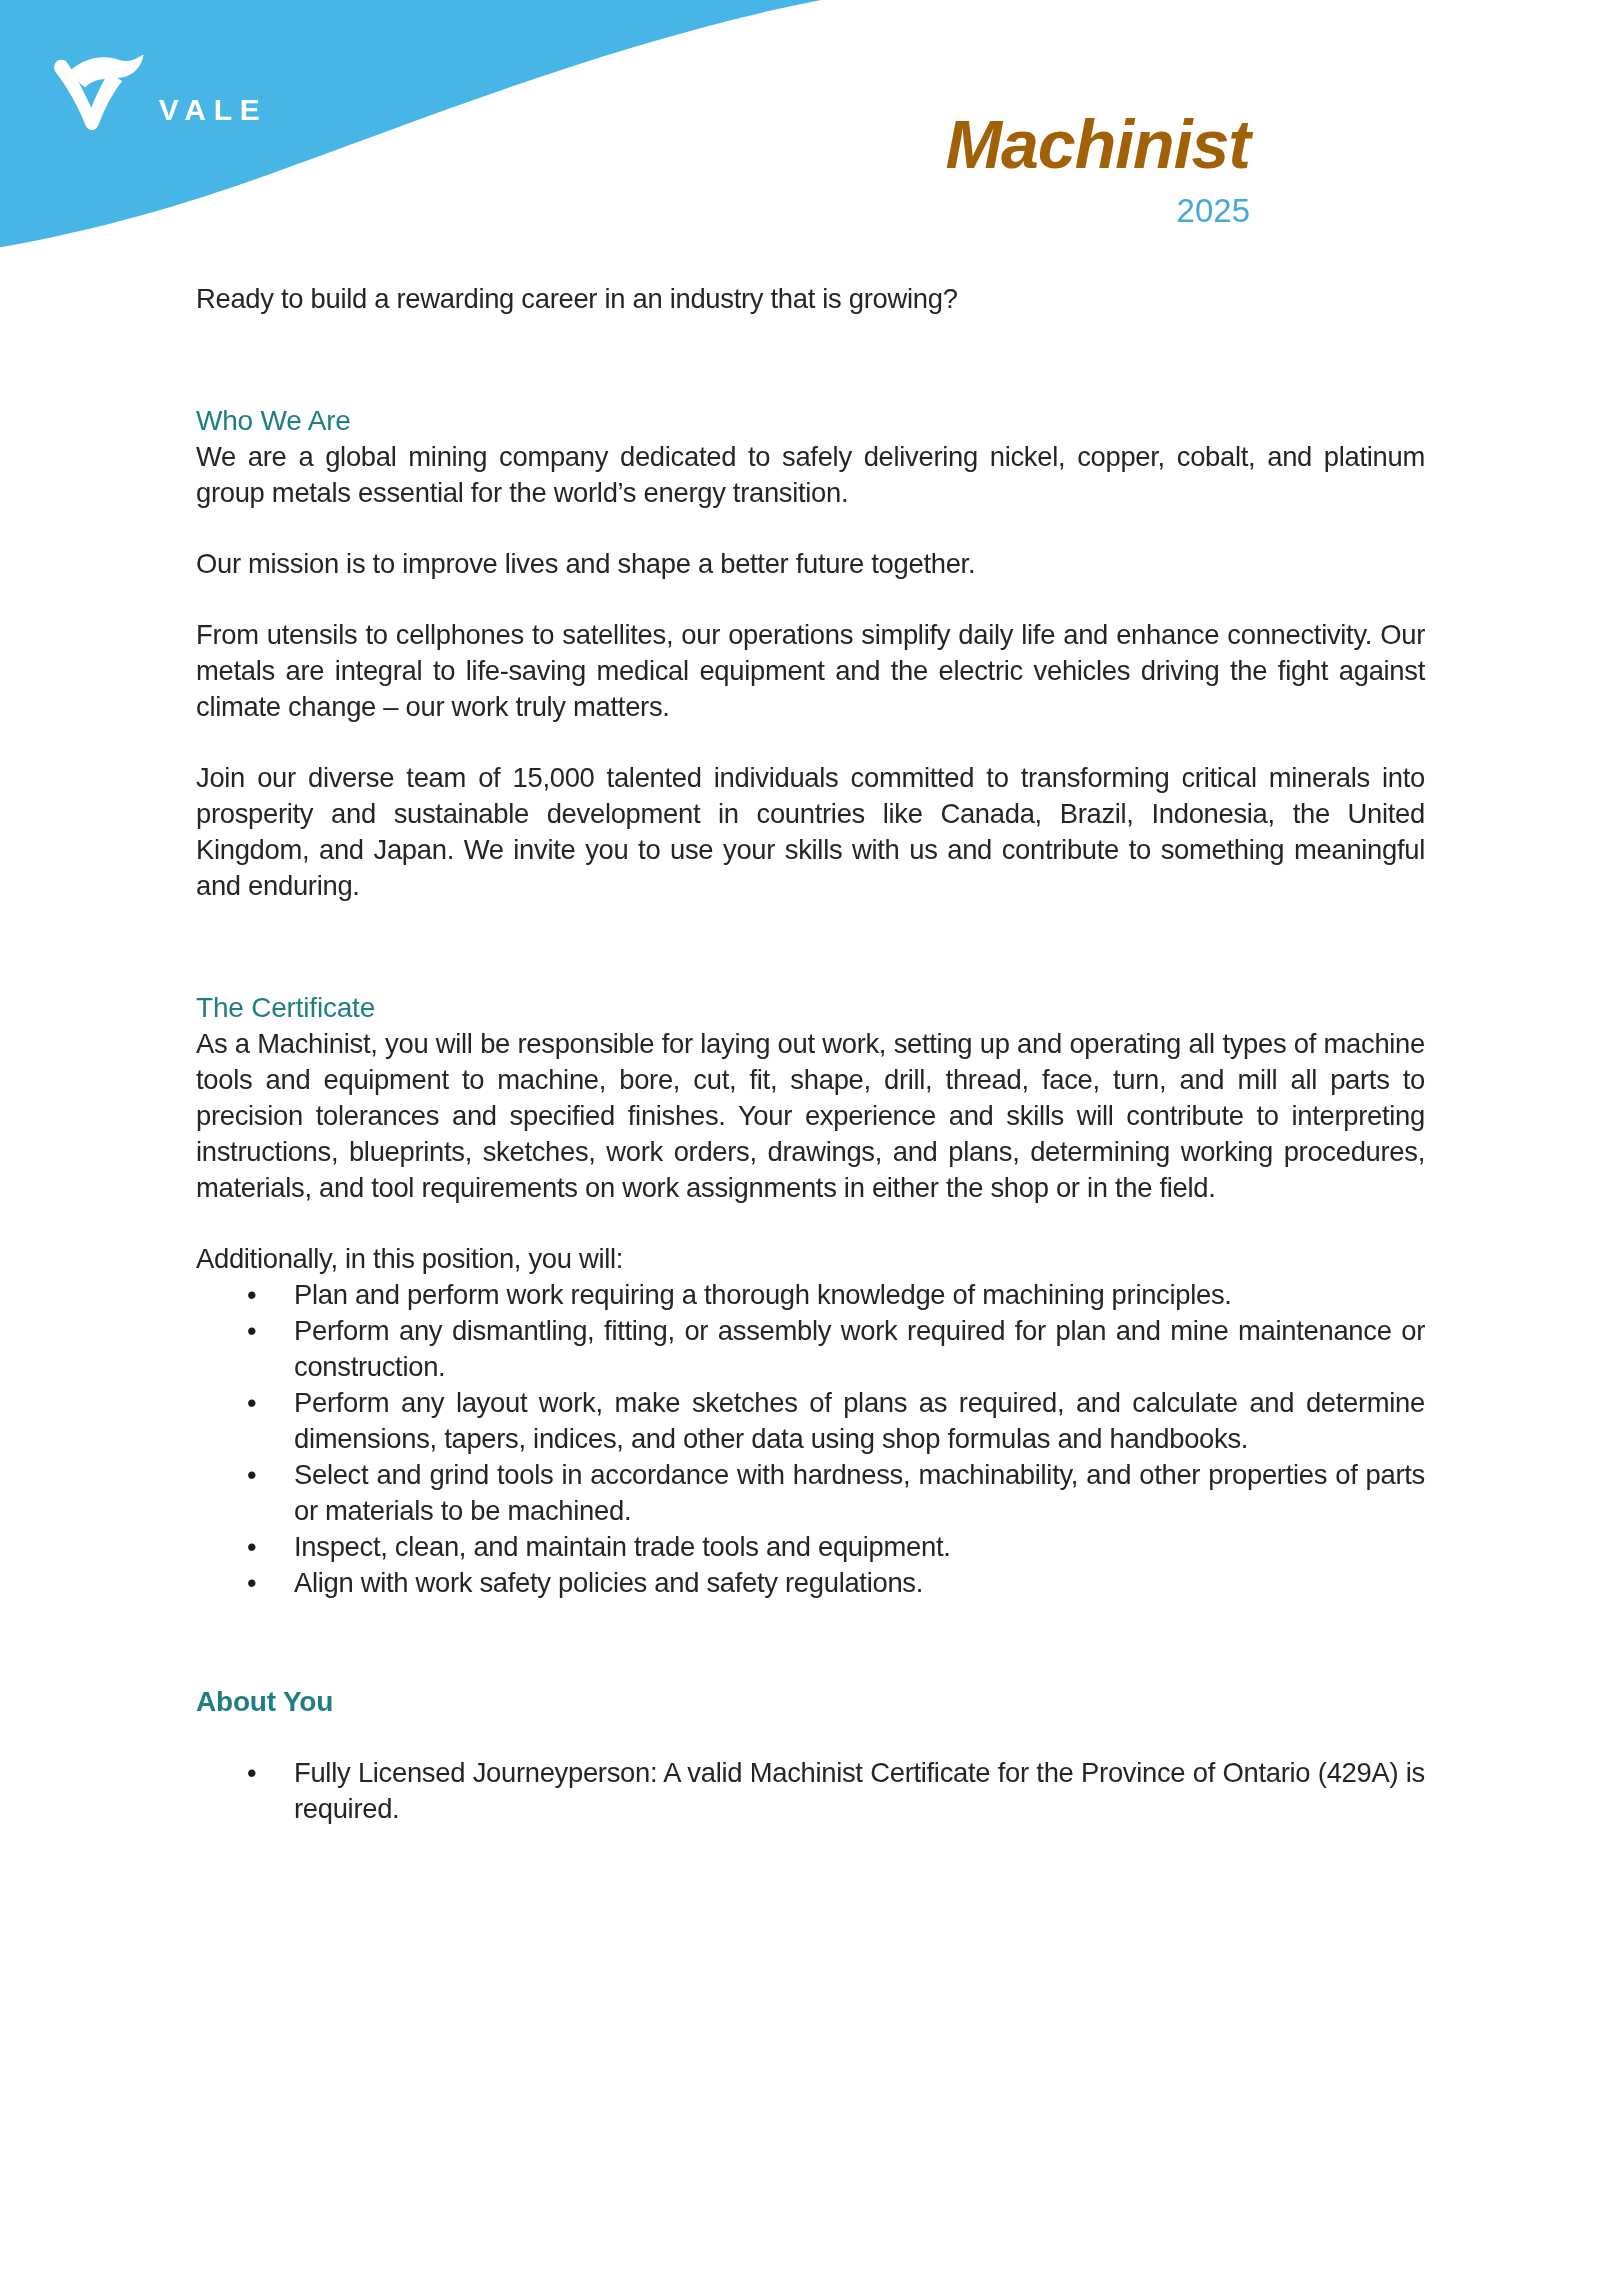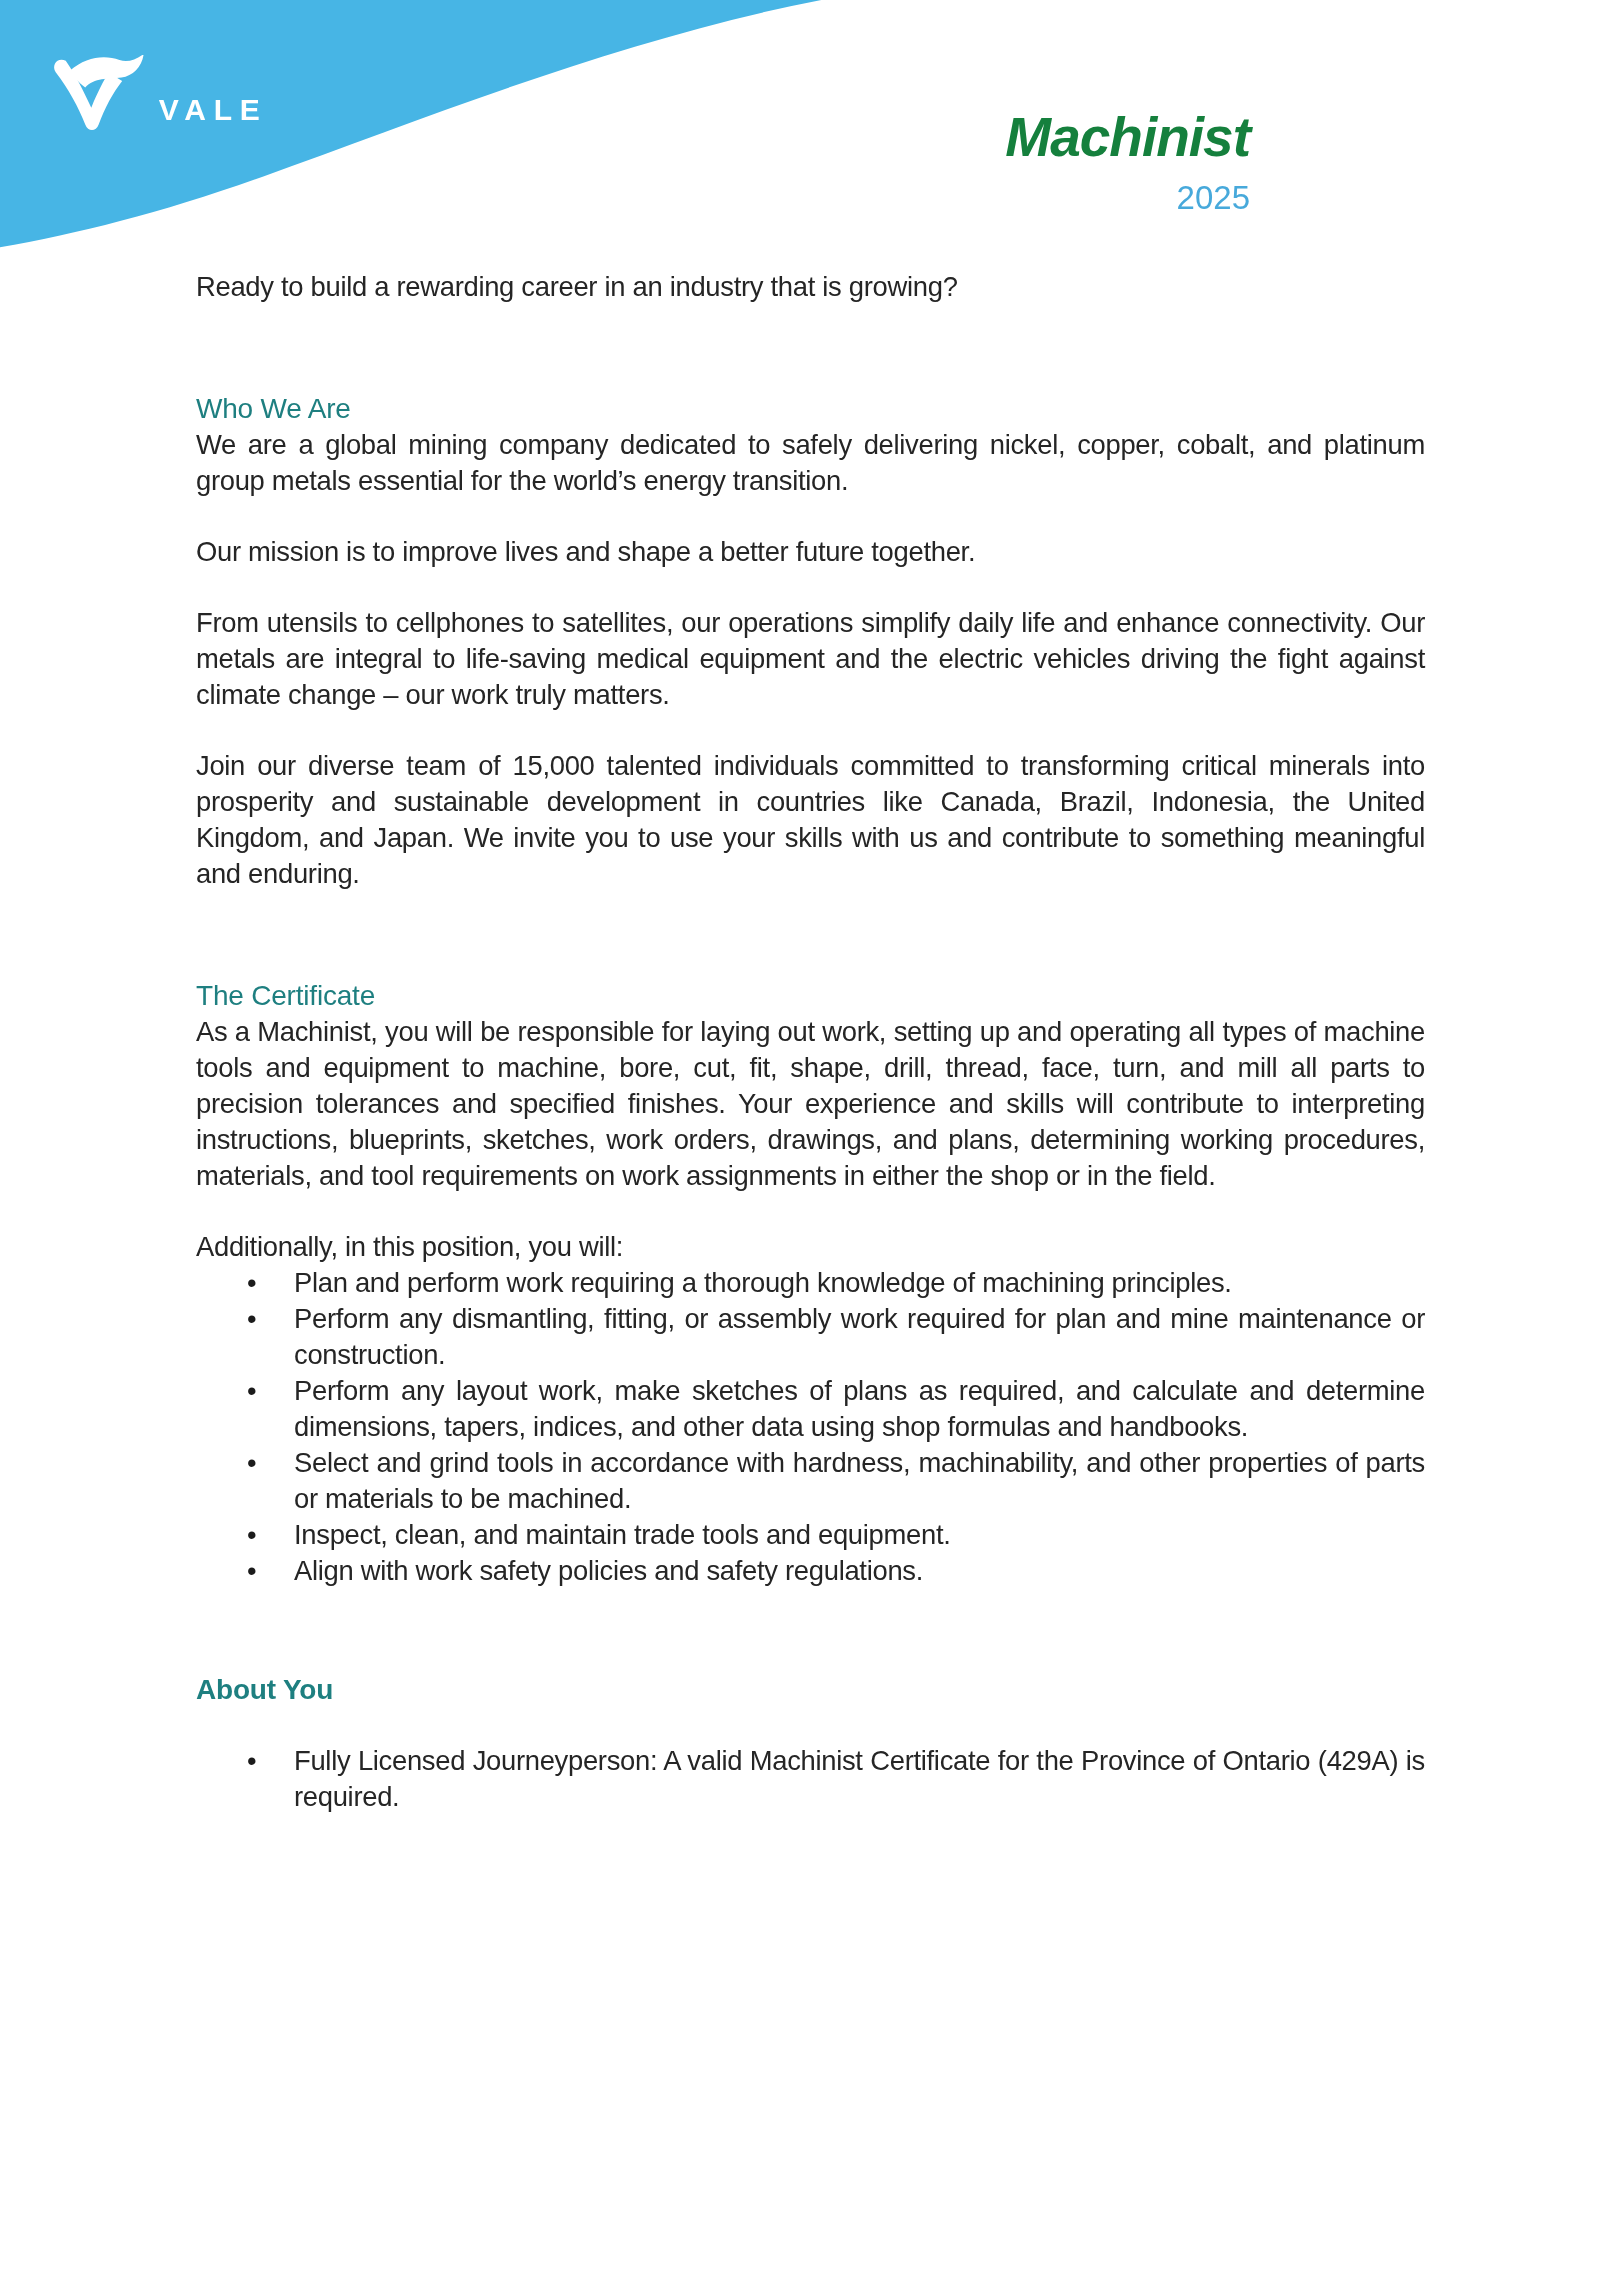--- a/index.html
+++ b/index.html
@@ -52,39 +52,39 @@
     line-height: 1;
     margin-bottom: 13.7px;
   }
   .title-block {
     position: absolute;
     right: 100px;
     top: 110px;
     text-align: right;
   }
   .doc-title {
-    font-size: 55px;
+    font-size: 68px;
     line-height: 1;
     font-style: italic;
     font-weight: 600;
-    color: #15803d;
+    color: #a16207;
     letter-spacing: -1px;
   }
   .doc-year {
     margin-top: 15.7px;
     font-size: 33px;
     line-height: 1;
     font-weight: 500;
     color: #47A9DB;
   }
 
   
   .content {
     position: relative;
-    margin: 4px 197px 0 196px; 
+    margin: 16px 197px 0 196px; 
     width: 1229px;
   }
   .body-text, .content p, .content li {
     font-size: 27.4px;
     line-height: 36px;
     letter-spacing: -0.3px;
   }
   .intro {
     margin: 47px 0 0 0;
   }

